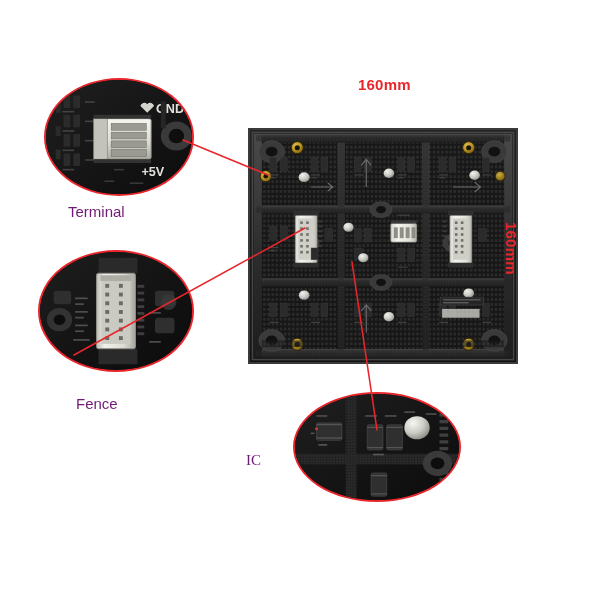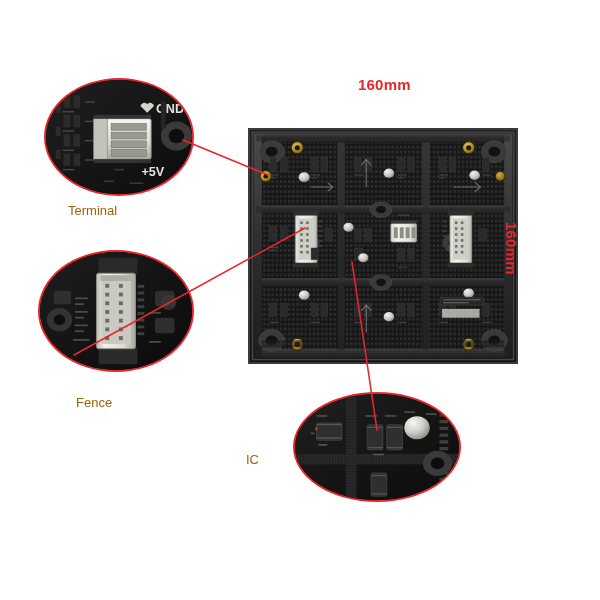--- a/index.html
+++ b/index.html
@@ -20,28 +20,28 @@
     font-weight:bold;
     letter-spacing:0.2px;
     white-space:nowrap;
   }
   #dim-top{left:358px;top:76px;}
   #dim-right{left:520px;top:222px;transform:rotate(90deg);transform-origin:left top;}
 
   
   .caption{
     position:absolute;
-    color:#a16207;
-    font-size:13px;
+    color:#701a75;
+    font-size:15px;
     font-weight:normal;
     white-space:nowrap;
   }
   #cap-terminal{left:68px;top:203px;}
   #cap-fence{left:76px;top:395px;}
-  #cap-ic{left:246px;top:452px;}
+  #cap-ic{left:246px;top:452px;font-family:Liberation Serif, serif;}
 
   
   .bubble{
     position:absolute;
     border:2.5px solid #e8262c;
     border-radius:50%;
     overflow:hidden;
     background:#151515;
     box-sizing:border-box;
   }

